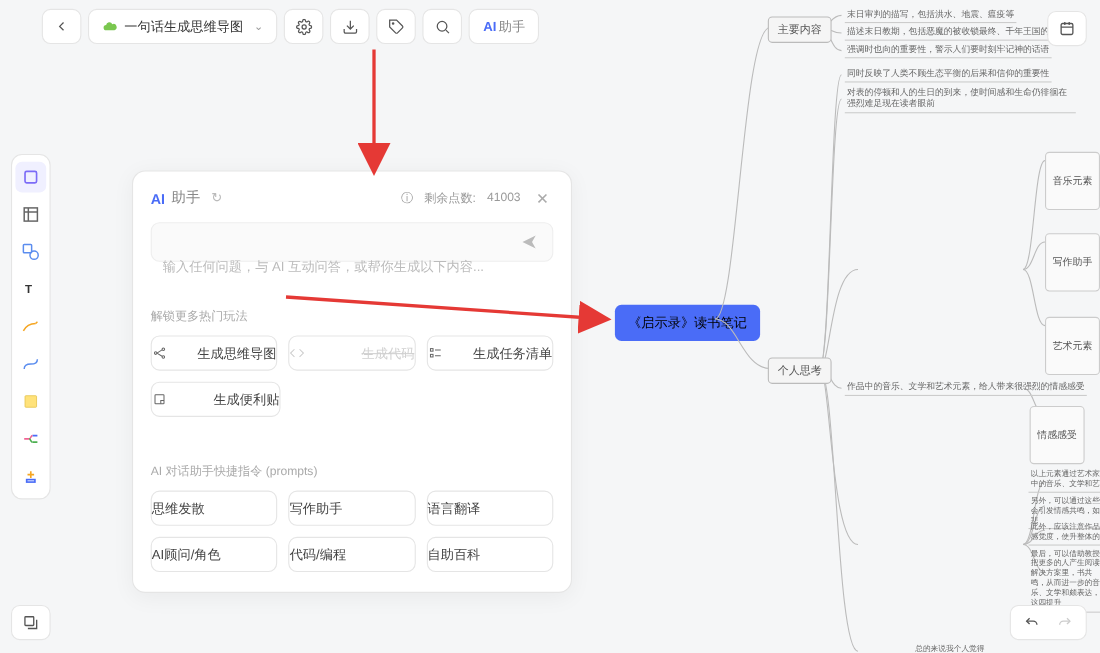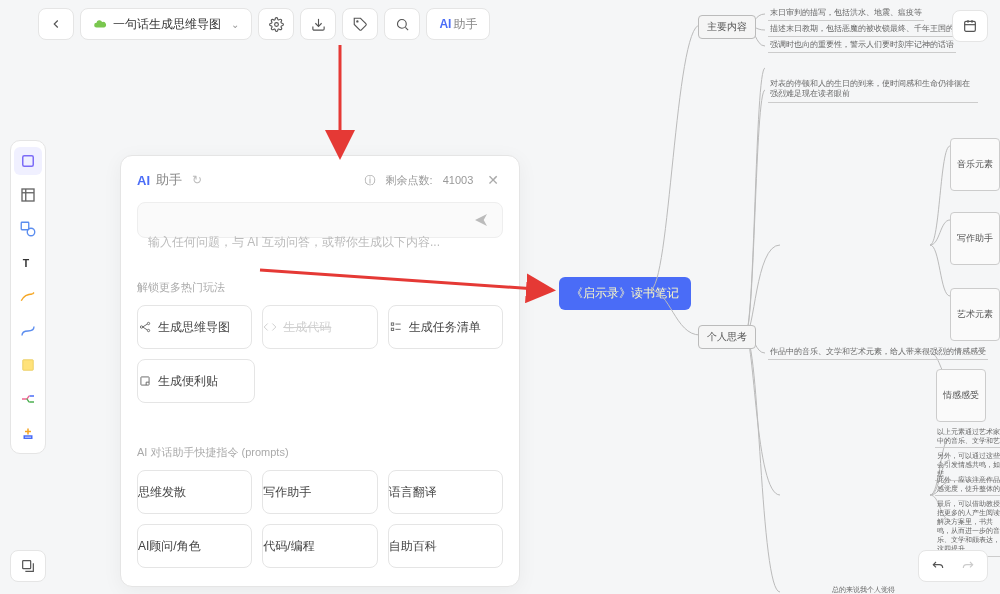--- a/index.html
+++ b/index.html
@@ -36,31 +36,31 @@
 .ai-panel-right { display: flex; align-items: center; gap: 10px; font-size: 11px; color: #999; }
 .close-x { cursor: pointer; color: #aaa; font-size: 14px; padding: 2px 4px; }
 
 .ai-input-wrap { background: #fafafa; border: 1px solid #eee; border-radius: 8px; display: flex; align-items: center; padding: 0 10px; height: 36px; margin-bottom: 14px; }
 .ai-input { flex: 1; border: none; background: none; outline: none; font-size: 12px; color: #333; margin-top: 44px; }
 .ai-input::placeholder { color: #bbb; }
 .send-btn { width: 22px; height: 22px; display: flex; align-items: center; justify-content: center; color: #bbb; cursor: pointer; }
 
 .section-label { font-size: 11px; color: #aaa; margin-bottom: 10px; margin-top: 42px; }
 .btn-row { display: flex; gap: 10px; margin-bottom: 10px; }
-.pill-btn { flex: 1; height: 44px; background: #fff; border: 1px solid #e5e5e5; border-radius: 8px; display: flex; align-items: center; justify-content: flex-start; gap: 6px; font-size: 12px; color: #444; cursor: pointer; }
+.pill-btn { flex: 1; height: 32px; background: #fff; border: 1px solid #e5e5e5; border-radius: 8px; display: flex; align-items: center; justify-content: space-between; gap: 6px; font-size: 12px; color: #444; cursor: pointer; }
 .pill-btn.full { flex: 0 0 auto; width: 118px; }
 .pill-btn svg { width: 14px; height: 14px; }
 
 .strike { text-decoration: line-through; color: #d0d0d0; }
 
 
 .arrow-svg { position: absolute; pointer-events: none; }
 
 
-.central-node { position: absolute; left: 559px; top: 277px; background: #4a6cf7; color: #fef9c3; font-size: 12px; padding: 8px 12px; border-radius: 6px; white-space: nowrap; }
+.central-node { position: absolute; left: 559px; top: 277px; background: #4a6cf7; color: #000000; font-size: 12px; padding: 8px 12px; border-radius: 6px; white-space: nowrap; }
 
 
 .mindmap { position: absolute; right: 0; top: 0; width: 420px; height: 594px; }
 .mm-edges { position: absolute; left: 0; top: 0; width: 420px; height: 594px; }
 .mm-node { position: absolute; font-size: 9px; color: #555; border: 1px solid #ccc; border-radius: 4px; padding: 19px 6px; background: #fafafa; white-space: nowrap; }
 .mm-node.category { background: #f5f5f5; border-color: #bbb; font-size: 10px; padding: 4px 8px; }
 .mm-leaf { position: absolute; font-size: 8px; color: #666; border-bottom: 1px solid #ccc; padding: 1px 2px 2px; white-space: nowrap; max-width: 220px; overflow: hidden; text-overflow: ellipsis; }
 .mm-leaf.wrap { white-space: normal; width: 210px; line-height: 1.3; border-bottom: 1px solid #ccc; }
 .mm-leaf.small { font-size: 7px; }
 
@@ -317,20 +317,21 @@
     </g>
   </svg>
 
   <div class="mm-node category" style="left:118px; top:15px;">主要内容</div>
   <div class="mm-node category" style="left:118px; top:325px;">个人思考</div>
 
   <div class="mm-leaf" style="left:188px; top:6px;">末日审判的描写，包括洪水、地震、瘟疫等</div>
   <div class="mm-leaf" style="left:188px; top:22px;">描述末日教期，包括恶魔的被收锁最终、千年王国的到来等</div>
   <div class="mm-leaf" style="left:188px; top:38px;">强调时也向的重要性，警示人们要时刻牢记神的话语</div>
 
+  <div class="mm-leaf" style="left:188px; top:60px;">同时反映了人类不顾生态平衡的后果和信仰的重要性</div>
   <div class="mm-leaf wrap" style="left:188px; top:78px;">对表的停顿和人的生日的到来，使时间感和生命仍徘徊在强烈难足现在读者眼前</div>
 
   <div class="mm-node" style="left:370px; top:138px;">音乐元素</div>
   <div class="mm-node" style="left:370px; top:212px;">写作助手</div>
   <div class="mm-node" style="left:370px; top:288px;">艺术元素</div>
 
   <div class="mm-leaf" style="left:188px; top:345px; max-width:230px;">作品中的音乐、文学和艺术元素，给人带来很强烈的情感感受</div>
 
   <div class="mm-node" style="left:356px; top:369px;">情感感受</div>
 

